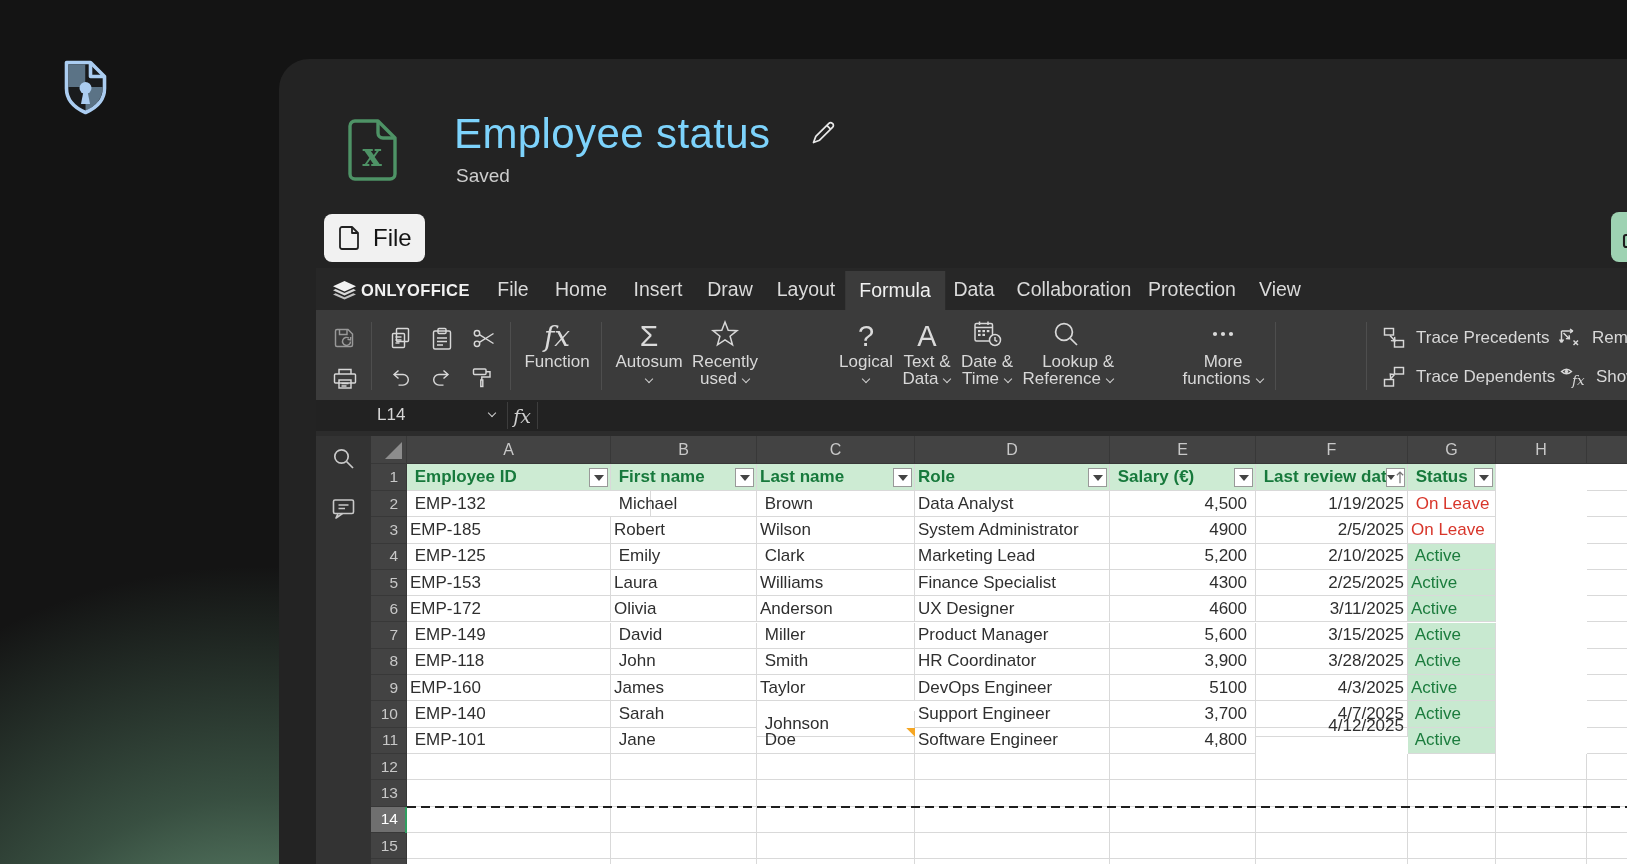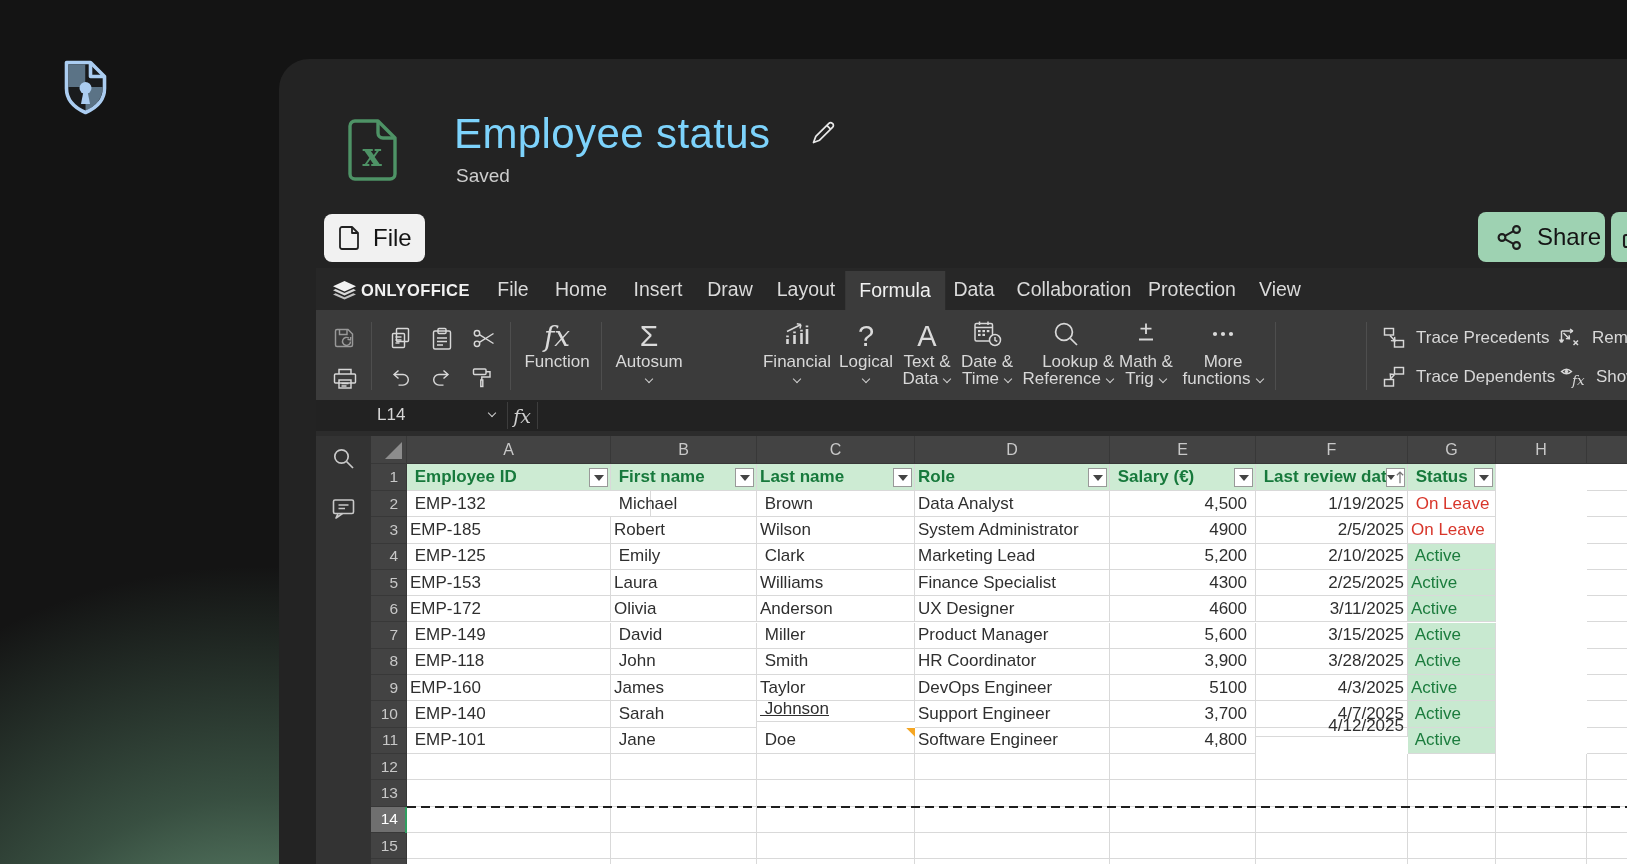--- a/index.html
+++ b/index.html
@@ -165,29 +165,20 @@
   <div id="save-state" class="abs">Saved</div>
 
   <div id="file-button" class="abs pill-btn">
     <svg width="21" height="26" viewBox="0 0 21 26">
       <path d="M3,2 H13 L19,8 V22 A2,2 0 0 1 17,24 H3 A2,2 0 0 1 1,22 V4 A2,2 0 0 1 3,2 Z" fill="none" stroke="#222222" stroke-width="1.8" stroke-linejoin="round"></path>
       <path d="M13,2 V8 H19" fill="none" stroke="#222222" stroke-width="1.8" stroke-linejoin="round"></path>
     </svg>
     <span class="lbl">File</span>
   </div>
 
-  <div id="share-button" class="abs pill-btn">
-    <svg width="27" height="27" viewBox="0 0 27 27">
-      <circle cx="20.5" cy="5.5" r="3.4" fill="none" stroke="#1d1d1d" stroke-width="2.1"></circle>
-      <circle cx="6" cy="13.5" r="3.4" fill="none" stroke="#1d1d1d" stroke-width="2.1"></circle>
-      <circle cx="20.5" cy="21.5" r="3.4" fill="none" stroke="#1d1d1d" stroke-width="2.1"></circle>
-      <path d="M9,11.8 L17.5,7.1 M9,15.2 L17.5,19.9" stroke="#1d1d1d" stroke-width="2.1"></path>
-    </svg>
-    <span class="lbl">Share</span>
-  </div>
 
   <div id="access-button" class="abs pill-btn">
     <svg width="22" height="24" viewBox="0 0 22 24">
       <rect x="2" y="10" width="18" height="12" rx="2" fill="none" stroke="#1d1d1d" stroke-width="2.1"></rect>
       <path d="M6,10 V7 A5,5 0 0 1 16,7 V10" fill="none" stroke="#1d1d1d" stroke-width="2.1"></path>
     </svg>
   </div>
 
   <div id="editor" class="abs">
 
@@ -270,33 +261,29 @@
         </div>
         <div class="rib-btn" style="left: 333px;">
           <div class="ric">
             <span><span style="font-size:30px;color:#dadada;font-weight:400;">Σ</span></span>
           </div>
           <div class="rlb">
             <div><span>Autosum</span></div>
             <div><span class="chev chev-only"></span></div>
           </div>
         </div>
-        <div class="rib-btn" style="left: 481px;">
+        <div class="rib-btn" style="left: 409px;">
           <div class="ric">
             <span><svg width="30" height="30" viewBox="0 0 30 30" fill="none" stroke="#d8d8d8" stroke-width="1.45">
-                <path d="M5,12.5 L19,5.5 M19,5.5 L14.8,4.7 M19,5.5 L18,9.5" stroke-width="1.5"></path>
-                <path d="M5.5,20 V25 M5.5,16.5 V18.2" stroke-width="2.6"></path>
-                <path d="M12.5,16 V25 M12.5,12.5 V14.3" stroke-width="2.6"></path>
-                <path d="M19.5,14 V25 M19.5,10.8 V12.4" stroke-width="2.6"></path>
-                <path d="M25,10 V25 M25,6.5 V8.3" stroke-width="2.6"></path>
+                <path d="M15,3 L18.2,11.3 L27,11.7 L20.1,17.2 L22.5,25.8 L15,20.8 L7.5,25.8 L9.9,17.2 L3,11.7 L11.8,11.3 Z" stroke-width="1.5"></path>
               </svg></span>
           </div>
           <div class="rlb">
-            <div><span>Financial</span></div>
-            <div><span class="chev chev-only"></span></div>
+            <div><span>Recently</span></div>
+            <div><span>used</span><span class="chev"></span></div>
           </div>
         </div>
         <div class="rib-btn" style="left: 550px;">
           <div class="ric">
             <span><span style="font-size:29px;color:#dadada;font-weight:400;">?</span></span>
           </div>
           <div class="rlb">
             <div><span>Logical</span></div>
             <div><span class="chev chev-only"></span></div>
           </div>
@@ -334,31 +321,20 @@
         <div class="rib-btn" style="left: 750px; text-align: right;">
           <div class="ric">
             <span><svg width="30" height="30" viewBox="0 0 30 30" fill="none" stroke="#d8d8d8" stroke-width="1.45">
                 <circle cx="13" cy="13" r="8.4" stroke-width="1.7"></circle>
                 <path d="M19.3,19.3 L26,26" stroke-width="1.7"></path>
               </svg></span>
           </div>
           <div class="rlb">
             <div><span>Lookup &amp;</span></div>
             <div><span>Reference</span><span class="chev"></span></div>
-          </div>
-        </div>
-        <div class="rib-btn" style="left: 830px;">
-          <div class="ric">
-            <span><svg width="28" height="30" viewBox="0 0 28 30" fill="none" stroke="#d8d8d8" stroke-width="1.45">
-                <path d="M14,4.5 V15 M8.5,9.7 H19.5 M7,20.5 H21" stroke-width="1.8"></path>
-              </svg></span>
-          </div>
-          <div class="rlb">
-            <div><span>Math &amp;</span></div>
-            <div><span>Trig</span><span class="chev"></span></div>
           </div>
         </div>
         <div class="rib-btn" style="left: 907px;">
           <div class="ric">
             <span><svg width="32" height="30" viewBox="0 0 32 30">
                 <g fill="#dadada">
                   <circle cx="8" cy="15" r="2.1"></circle>
                   <circle cx="16" cy="15" r="2.1"></circle>
                   <circle cx="24" cy="15" r="2.1"></circle>
                 </g>
@@ -559,21 +535,21 @@
         <div class="cell" style="left: 36px; top: 239.1px; width: 204px; height: 26.3px;"><span>EMP-160</span></div>
         <div class="cell" style="left: 240px; top: 239.1px; width: 146px; height: 26.3px;"><span>James</span></div>
         <div class="cell" style="left: 386px; top: 239.1px; width: 158px; height: 26.3px;"><span>Taylor</span></div>
         <div class="cell" style="left: 544px; top: 239.1px; width: 195px; height: 26.3px;"><span>DevOps Engineer</span></div>
         <div class="cell num" style="left: 739px; top: 239.1px; width: 146px; height: 26.3px;"><span>5100</span></div>
         <div class="cell date" style="left: 885px; top: 239.1px; width: 152px; height: 26.3px;"><span>4/3/2025</span></div>
         <div class="cell st-green" style="left: 1037px; top: 239.1px; width: 88px; height: 26.3px;"><span>Active</span></div>
         <div class="cell" style="left: 1216px; top: 239.1px; width: 173px; height: 26.3px;"></div>
         <div class="cell" style="left: 36px; top: 265.4px; width: 204px; height: 26.3px;"><span> EMP-140</span></div>
         <div class="cell" style="left: 240px; top: 265.4px; width: 146px; height: 26.3px;"><span> Sarah</span></div>
-        <div class="cell" style="left: 386px; top: 260px; width: 158px; height: 26.3px; text-decoration: underline;"><span> Johnson</span></div>
+        <div class="cell" style="left: 386px; top: 275px; width: 158px; height: 26.3px;"><span> Johnson</span></div>
         <div class="cell" style="left: 544px; top: 265.4px; width: 195px; height: 26.3px;"><span>Support Engineer</span></div>
         <div class="cell num" style="left: 739px; top: 265.4px; width: 146px; height: 26.3px;"><span>3,700</span></div>
         <div class="cell date" style="left: 885px; top: 265.4px; width: 152px; height: 26.3px;"><span>4/7/2025</span></div>
         <div class="cell st-green" style="left: 1037px; top: 265.4px; width: 88px; height: 26.3px;"><span> Active</span></div>
         <div class="cell" style="left: 1216px; top: 265.4px; width: 173px; height: 26.3px;"></div>
         <div class="cell" style="left: 36px; top: 291.7px; width: 204px; height: 26.3px;"><span> EMP-101</span></div>
         <div class="cell" style="left: 240px; top: 291.7px; width: 146px; height: 26.3px;"><span> Jane</span></div>
         <div class="cell" style="left: 386px; top: 291.7px; width: 158px; height: 26.3px;"><span> Doe</span></div>
         <div class="cell" style="left: 544px; top: 291.7px; width: 195px; height: 26.3px;"><span>Software Engineer</span></div>
         <div class="cell num" style="left: 739px; top: 291.7px; width: 146px; height: 26.3px;"><span>4,800</span></div>

